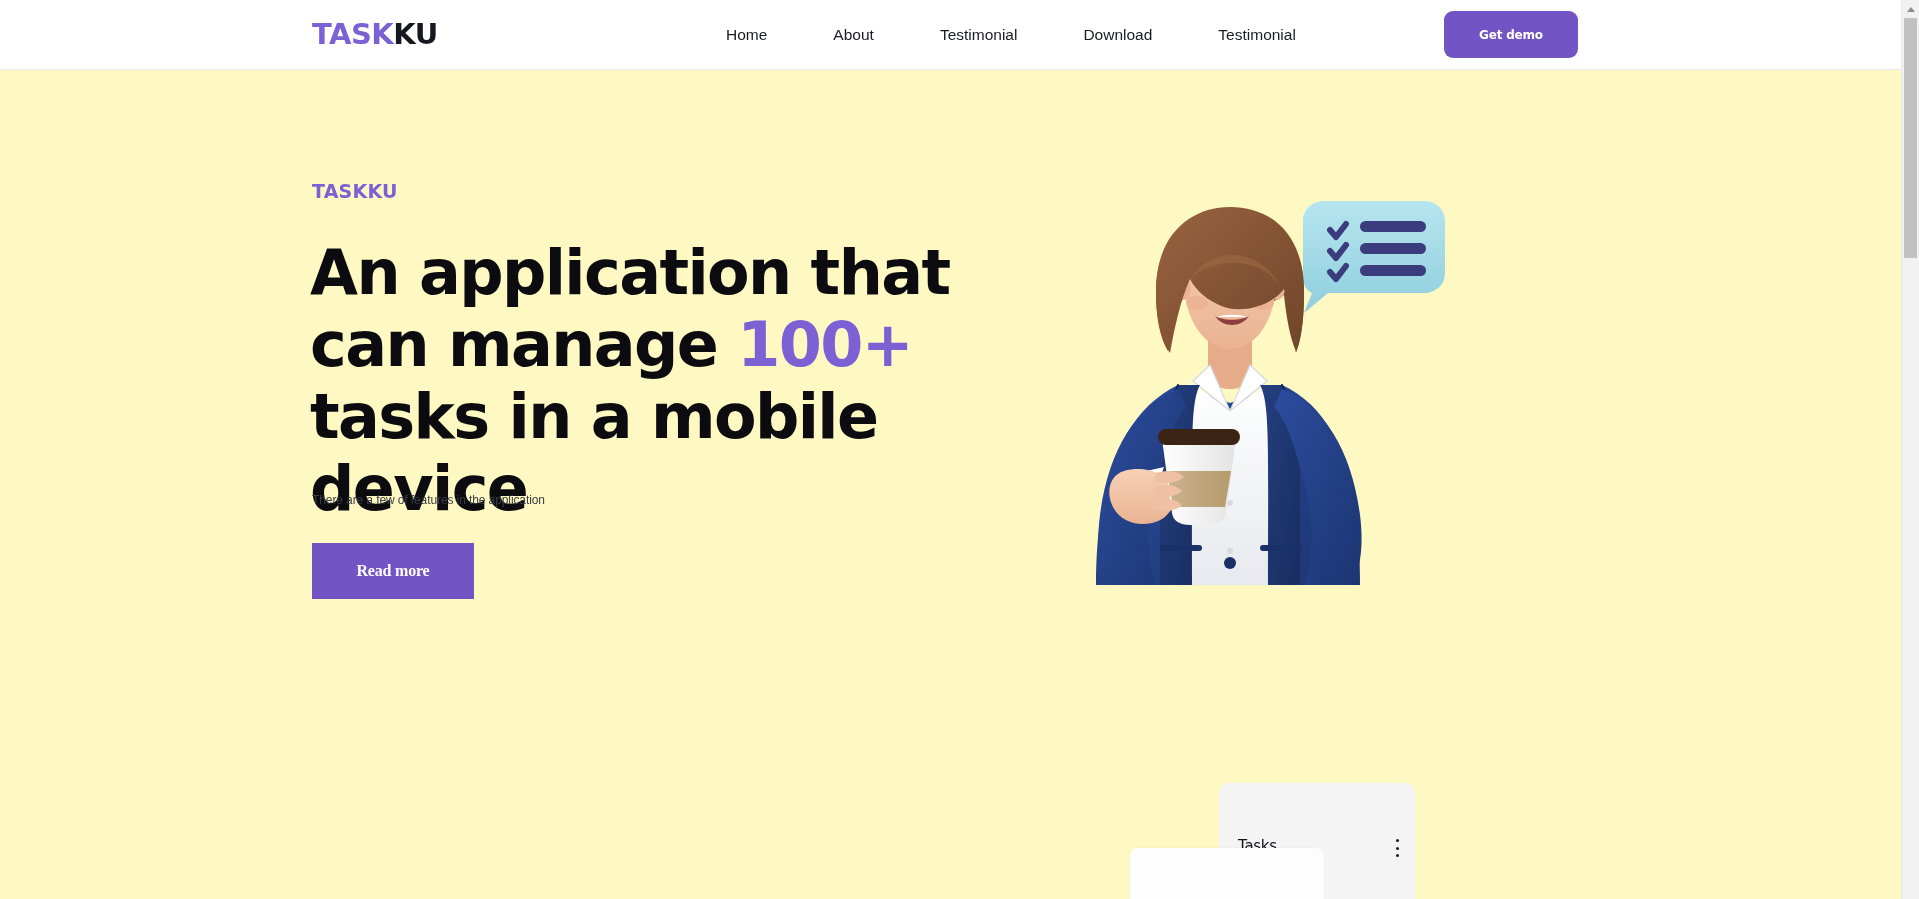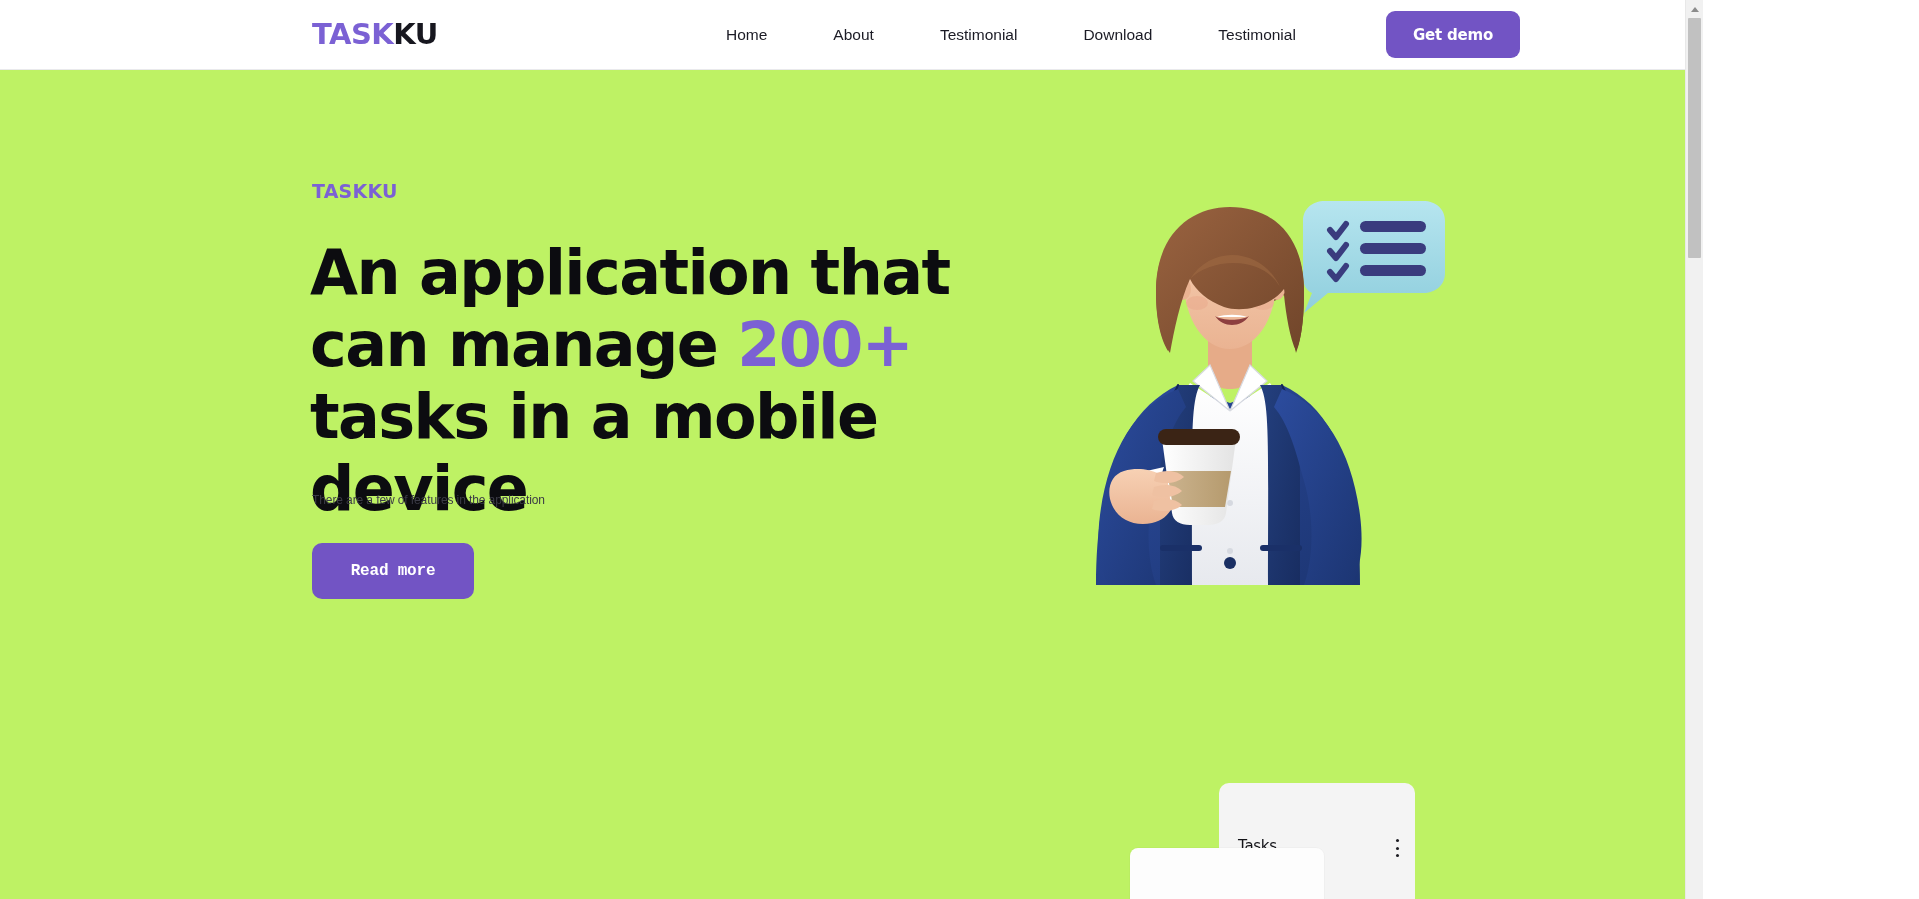--- a/index.html
+++ b/index.html
@@ -8,23 +8,23 @@
   html, body {
     width: 1919px;
     height: 899px;
     overflow: hidden;
     background: #ffffff;
     font-family: "Liberation Sans", sans-serif;
   }
 
   #page {
     position: relative;
-    width: 1703px;
+    width: 1919px;
     height: 899px;
-    background: #bef264;
+    background: #fef9c3;
     overflow: hidden;
   }
 
   
   .header {
     position: absolute;
     top: 0; left: 0;
     width: 1901px;
     height: 70px;
     background: #ffffff;
@@ -61,30 +61,30 @@
     color: #1b1b25;
     line-height: 30px;
     padding: 0 24px;
     cursor: pointer;
     white-space: nowrap;
   }
   .nav-item:first-child { padding-left: 0; }
 
   .btn-demo {
     position: absolute;
-    left: 1386px;
+    left: 1444px;
     top: 11px;
     width: 134px;
     height: 47px;
     background: #7254c4;
     border: none;
     border-radius: 9px;
     color: #ffffff;
     font-family: "DejaVu Sans", sans-serif;
-    font-size: 15px;
+    font-size: 12px;
     font-weight: 700;
     letter-spacing: -0.2px;
     cursor: pointer;
     display: flex;
     align-items: center;
     justify-content: center;
   }
 
   
   .hero-eyebrow {
@@ -123,23 +123,23 @@
   }
 
   .btn-read {
     position: absolute;
     left: 312px;
     top: 543px;
     width: 162px;
     height: 56px;
     background: #7254c4;
     border: none;
-    border-radius: 10px;
+    border-radius: 0;
     color: #ffffff;
-    font-family: Liberation Mono, monospace;
+    font-family: Liberation Serif, serif;
     font-size: 16px;
     font-weight: 700;
     letter-spacing: -0.2px;
     cursor: pointer;
     display: flex;
     align-items: center;
     justify-content: center;
   }
 
   
@@ -253,21 +253,21 @@
       <span class="nav-item">Testimonial</span>
       <span class="nav-item">Download</span>
       <span class="nav-item">Testimonial</span>
     </nav>
 
     <button class="btn-demo">Get demo</button>
   </div>
 
   <div class="hero-eyebrow">TASKKU</div>
 
-  <h1 class="hero-title"><span>An application that can manage </span><span class="hl-accent">200+</span><span> tasks in a mobile device</span></h1>
+  <h1 class="hero-title"><span>An application that can manage </span><span class="hl-accent">100+</span><span> tasks in a mobile device</span></h1>
 
   <div class="hero-sub">There are a few of features in the application</div>
 
   <button class="btn-read">Read more</button>
 
   <div class="hero-art">
     <svg viewBox="0 0 400 400" xmlns="http://www.w3.org/2000/svg">
       <defs>
         <linearGradient id="gHair" x1="0" y1="0" x2="1" y2="1">
           <stop offset="0%" stop-color="#9a6340"></stop>

